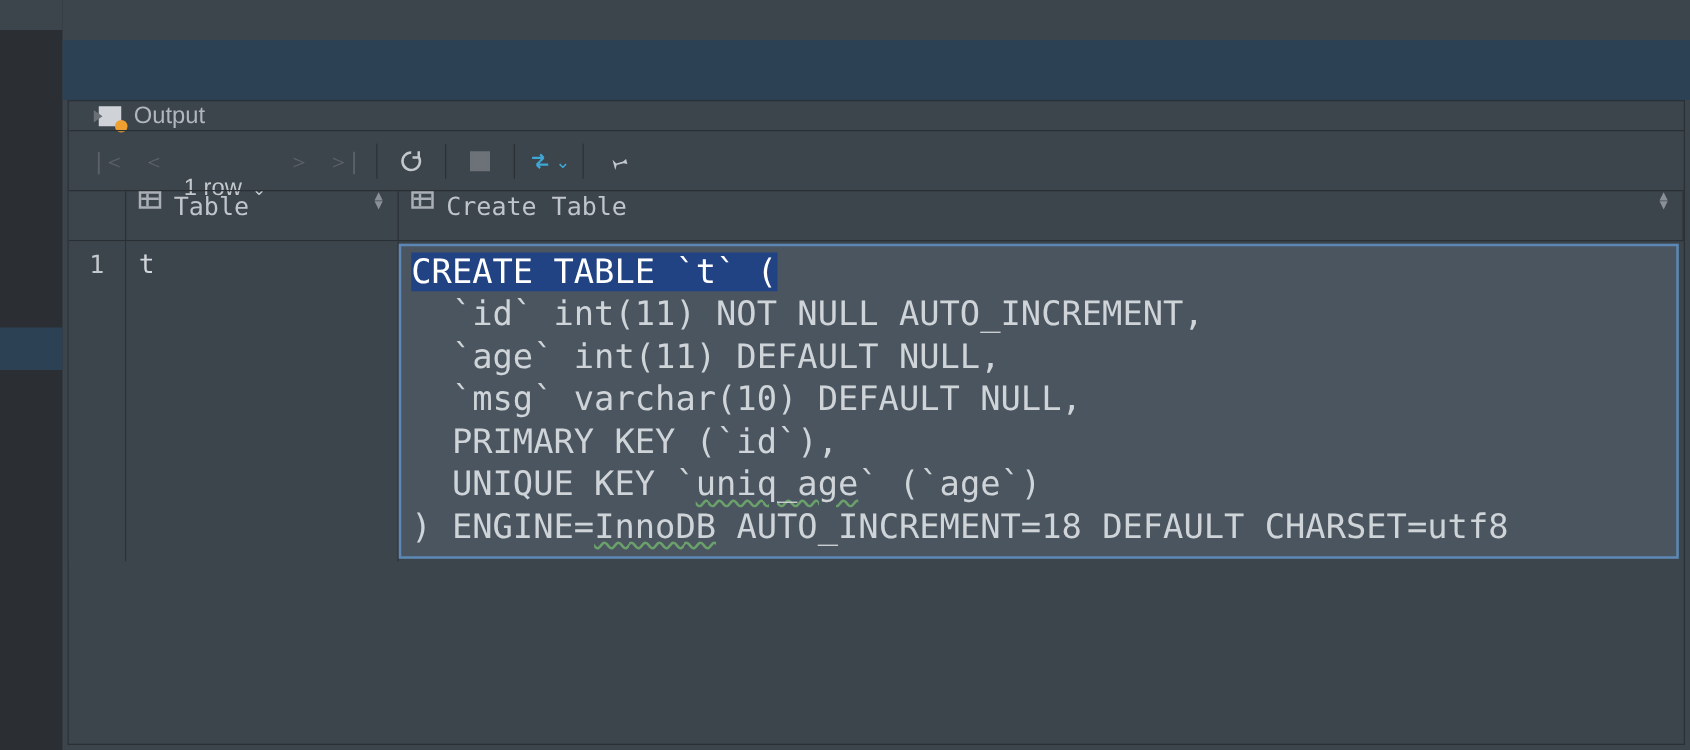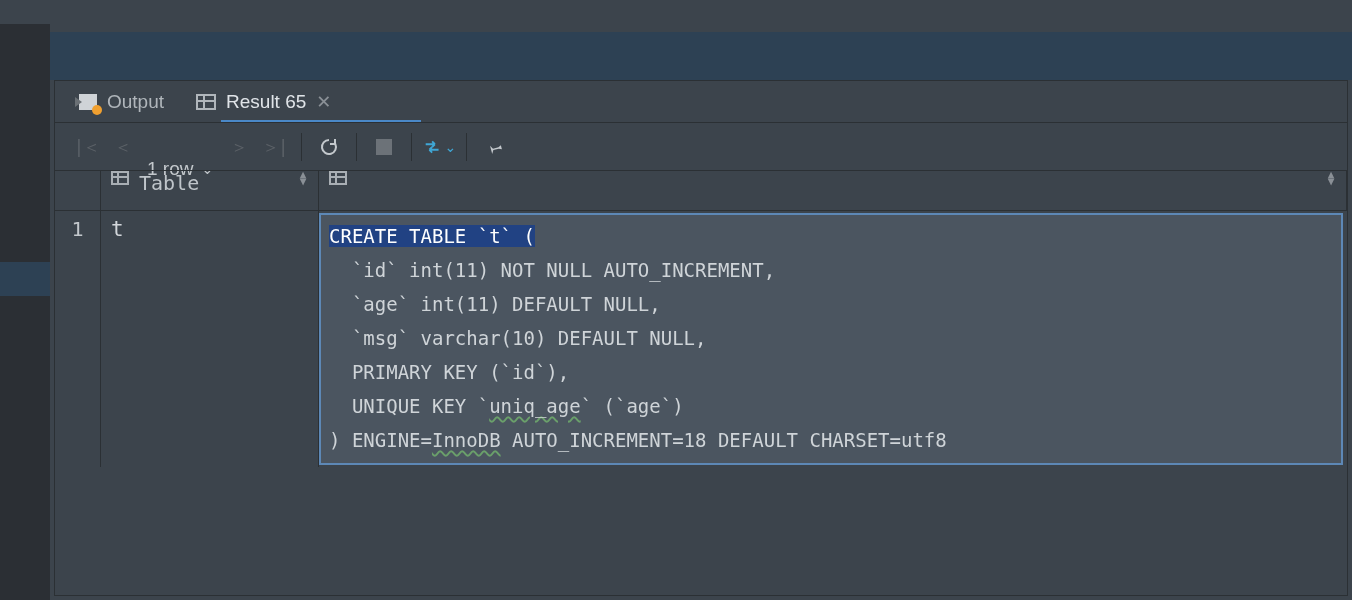--- a/index.html
+++ b/index.html
@@ -42,21 +42,21 @@
     width: 1294px;
     height: 516px;
     background: #3c444c;
     border: 1px solid #2b3034;
   }
 
   
   .tabs {
     display: flex;
     align-items: center;
-    height: 42px;
+    height: 24px;
     gap: 32px;
     padding-left: 24px;
     position: relative;
   }
   .tabs::after {
     content: "";
     position: absolute;
     left: 0; right: 0; bottom: 0;
     height: 1px;
     background: #2b3034;
@@ -228,21 +228,21 @@
     border-right: 1px solid #2b3034;
     background: #3c444c;
   }
   .td-create {
     flex: 1;
     background: #4b5560;
     border: 2px solid #5d88b6;
     margin: 2px 4px 2px 0;
     padding: 4px 8px 6px 8px;
     font-family: "Menlo","Consolas",monospace;
-    font-size: 19px;
+    font-size: 27px;
     line-height: 34px;
     color: #cfd4d8;
     white-space: pre;
     overflow: hidden;
   }
   .caret-line {
     background: #214283;
     color: #ffffff;
     display: inline;
   }
@@ -272,25 +272,20 @@
 
 <div class="stage">
   <div class="ribbon"></div>
 
   <div class="panel">
 
     <div class="tabs">
       <div class="tab">
         <span class="icon-output"></span>
         <span>Output</span>
-      </div>
-      <div class="tab active">
-        <span class="icon-table"></span>
-        <span>Result 65</span>
-        <span class="close-x">✕</span>
       </div>
     </div>
 
     <div class="toolbar">
       <div class="tbtn disabled">
           <span class="ic-first">|＜</span>
         </div>
       <div class="tbtn disabled">
           <span class="ic-prev">＜</span>
         </div>
@@ -333,20 +328,21 @@
 
     <div class="thead">
       <div class="th-rownum"></div>
       <div class="th th-table">
         <span class="tbl-icon"></span>
         <span>Table</span>
         <span class="sort">▲<br>▼</span>
       </div>
       <div class="th th-create">
         <span class="tbl-icon"></span>
+        <span>Create Table</span>
         <span class="sort">▲<br>▼</span>
       </div>
     </div>
 
     <div class="trow">
       <div class="td-rownum">1</div>
       <div class="td-table">t</div>
       <div class="td-create"><span class="caret-line">CREATE TABLE `t` (</span>
 <span>  `id` int(11) NOT NULL AUTO_INCREMENT,</span>
 <span>  `age` int(11) DEFAULT NULL,</span>

